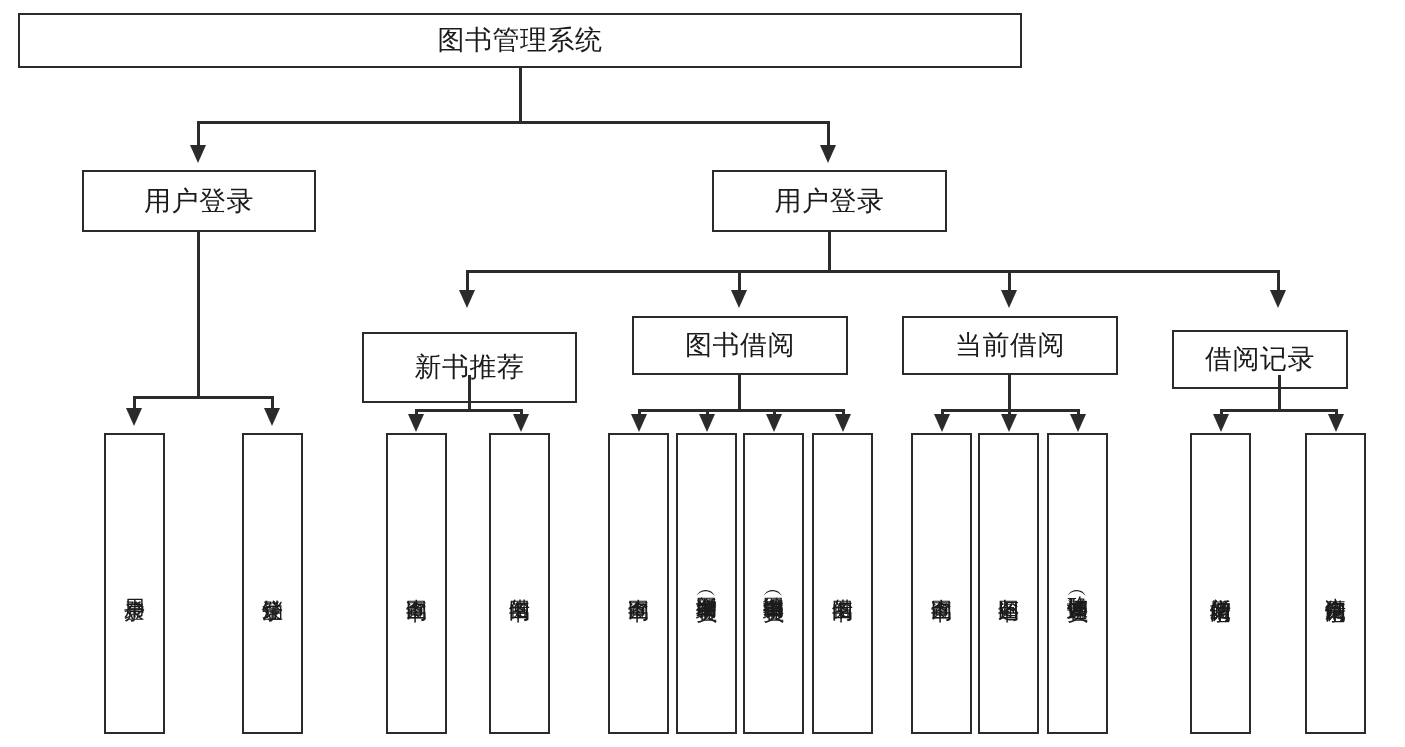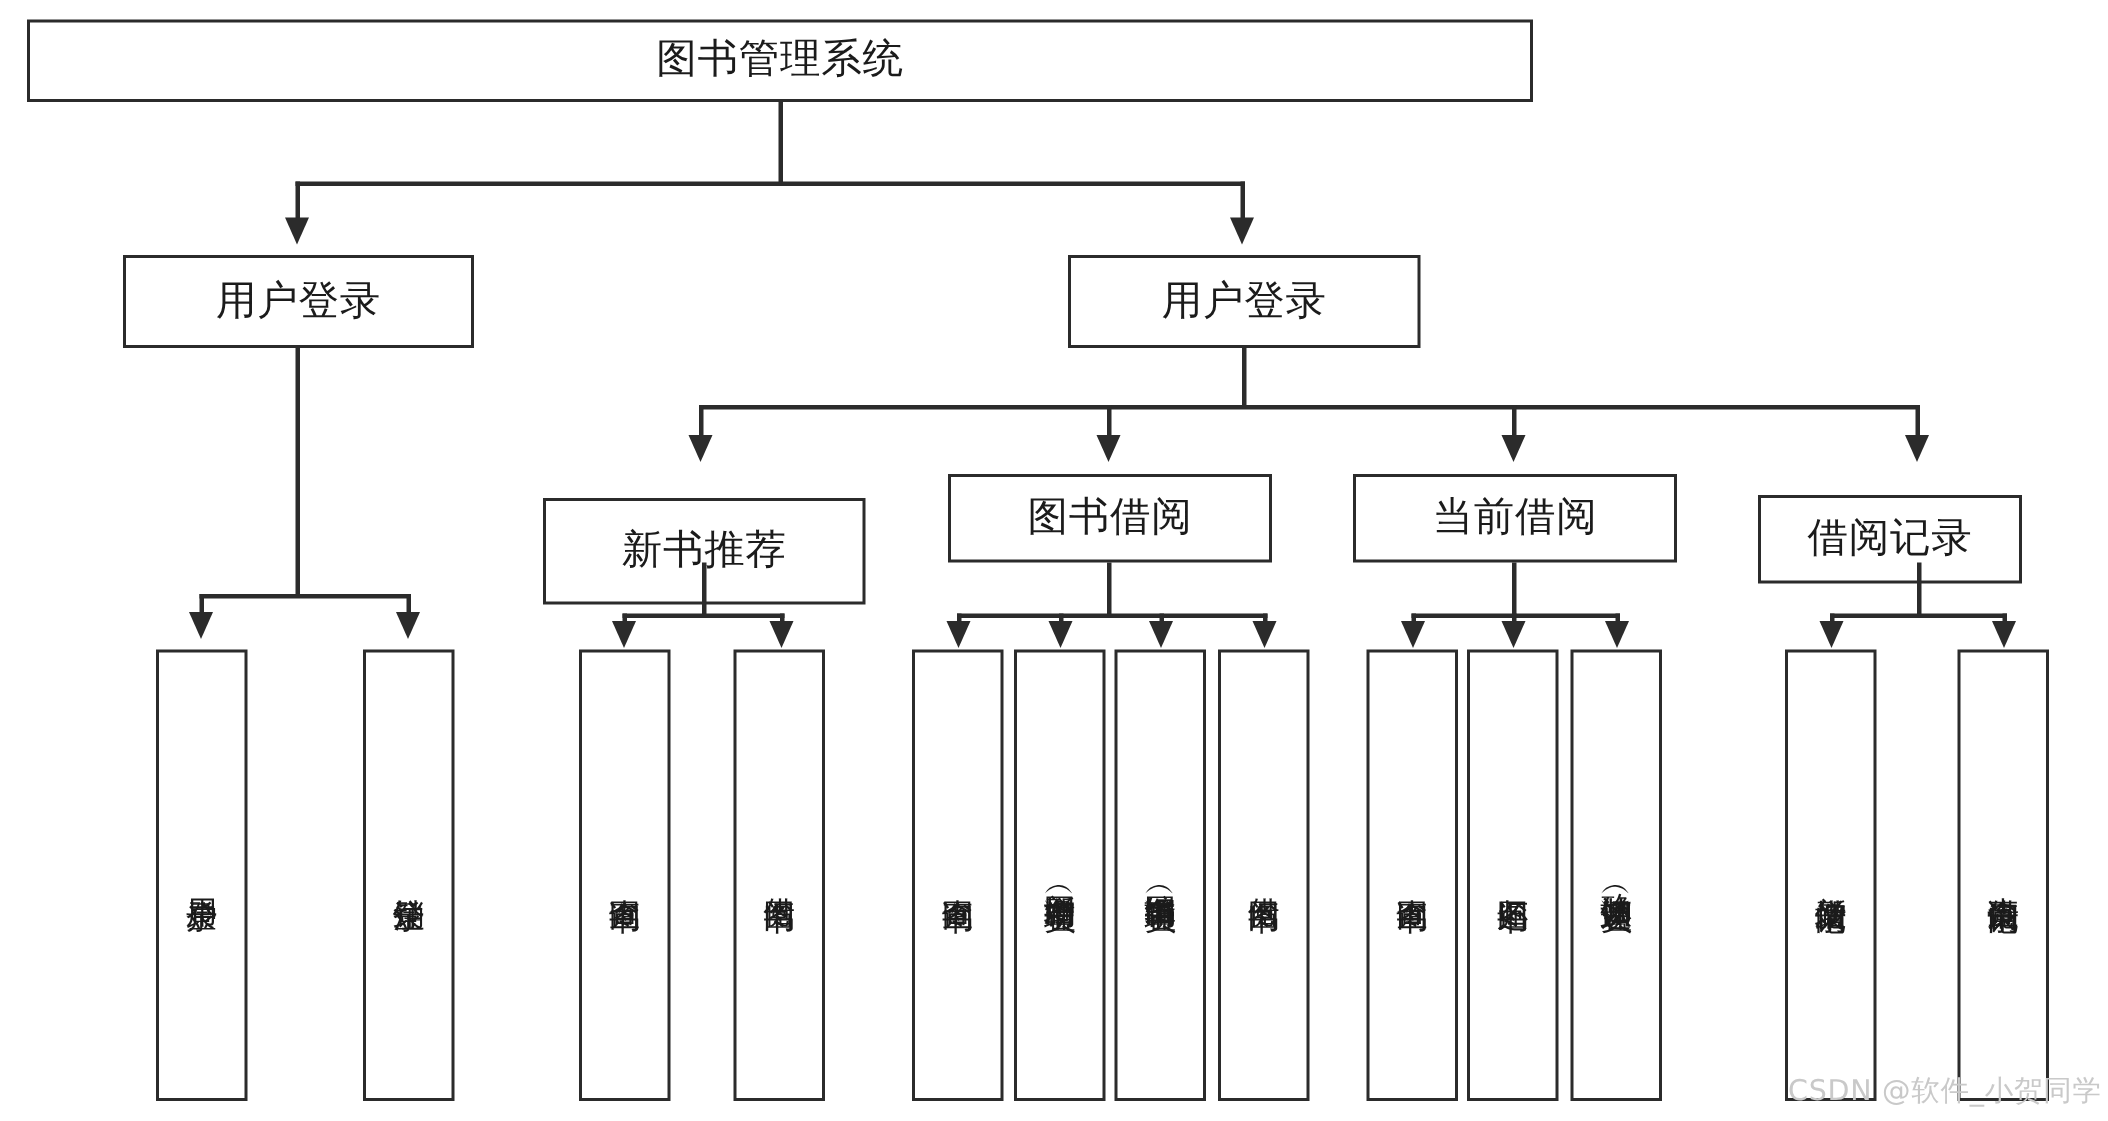--- a/index.html
+++ b/index.html
@@ -196,15 +196,14 @@
     <span class="vtext">确认归还（管理员）</span>
   </div>
 
   <div class="node v" style="left:1190px; top:433px; width:61px; height:301px;">
     <span class="vtext">新增借阅记录</span>
   </div>
   <div class="node v" style="left:1305px; top:433px; width:61px; height:301px;">
     <span class="vtext">查询借阅记录</span>
   </div>
 
-  <div class="watermark" style="left:1192px; top:714px;">CSDN @软件_小贺同学</div>
 
 </div>
 
 </body></html>

